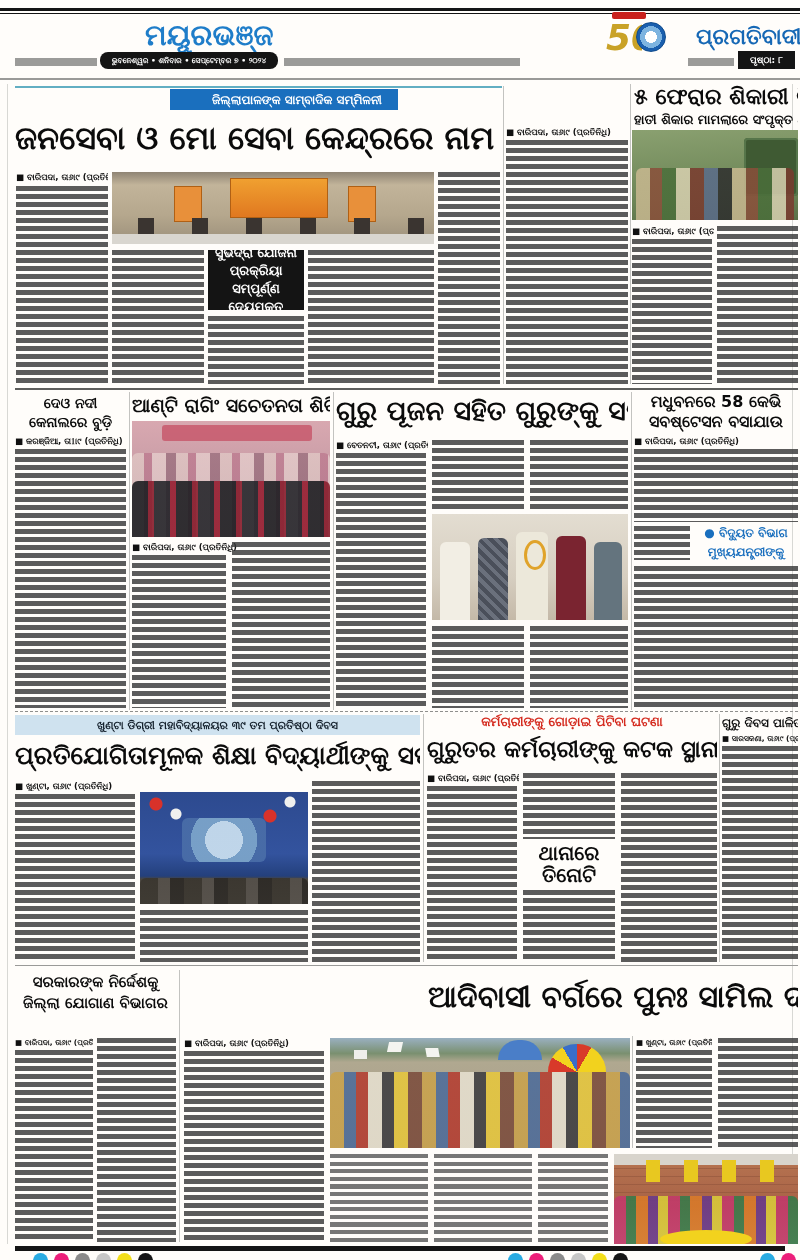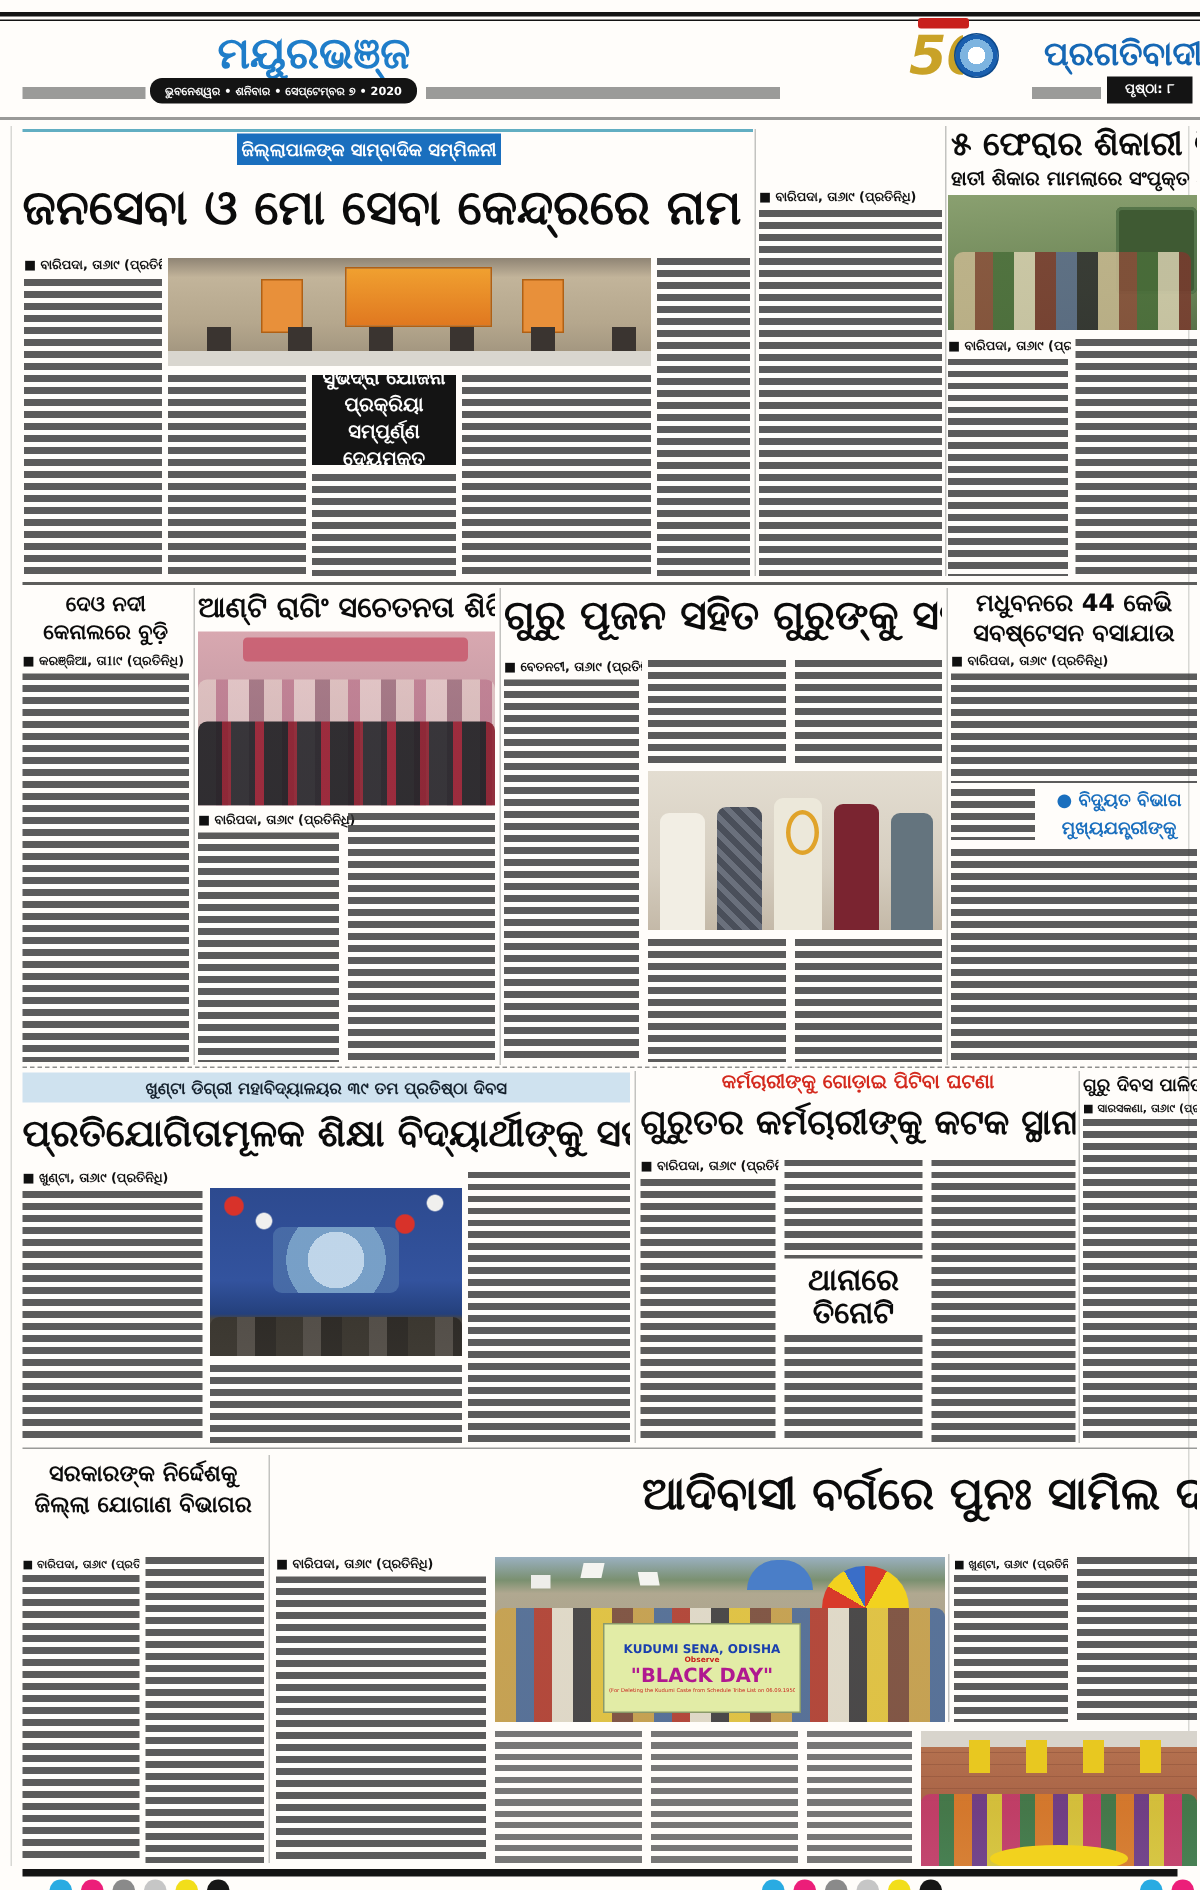--- a/index.html
+++ b/index.html
@@ -26,40 +26,40 @@
 
 <div class="page">
 
   <div class="abs" style="left:0;top:8px;width:800px;height:3px;background:#141414;"></div>
   <div class="abs" style="left:0;top:13px;width:800px;height:1px;background:#141414;"></div>
 
   <div class="abs nw" style="left:145px;top:18px;width:200px;height:36px;font-size:29px;font-weight:bold;color:#1f7dc9;overflow:hidden;">ମୟୂରଭଞ୍ଜ</div>
 
   <div class="abs" style="left:15px;top:58px;width:82px;height:8px;background:#9b9b99;"></div>
   <div class="abs" style="left:100px;top:52px;width:178px;height:17px;background:#141414;border-radius:8px;display:flex;align-items:center;justify-content:center;">
-    <span style="color:#fff;font-size:7.5px;font-weight:bold;white-space:nowrap;overflow:hidden;">ଭୁବନେଶ୍ୱର • ଶନିବାର • ସେପ୍ଟେମ୍ବର ୭ • 2020</span>
+    <span style="color:#fff;font-size:7.5px;font-weight:bold;white-space:nowrap;overflow:hidden;">ଭୁବନେଶ୍ୱର • ଶନିବାର • ସେପ୍ଟେମ୍ବର ୭ • ୨୦୨୪</span>
   </div>
   <div class="abs" style="left:284px;top:58px;width:236px;height:8px;background:#9b9b99;"></div>
   <div class="abs" style="left:688px;top:58px;width:46px;height:8px;background:#9b9b99;"></div>
   <div class="abs" style="left:738px;top:51px;width:57px;height:18px;background:#141414;display:flex;align-items:center;justify-content:center;">
     <span style="color:#fff;font-size:9px;font-weight:bold;white-space:nowrap;">ପୃଷ୍ଠା: ୮</span>
   </div>
 
   <div class="abs" style="left:612px;top:12px;width:34px;height:7px;background:#c8201c;border-radius:2px;"></div>
   <div class="abs nw" style="left:606px;top:17px;width:36px;height:40px;font-size:36px;font-weight:bold;font-style:italic;color:#c9a227;overflow:hidden;">50</div>
   <div class="abs" style="left:636px;top:22px;width:28px;height:28px;border-radius:50%;background:radial-gradient(circle,#ffffff 0 30%,#7db4e0 30% 55%,#1a5fae 55% 100%);border:1px solid #0e4a8c;"></div>
   <div class="abs nw" style="left:668px;top:24px;width:128px;height:28px;font-size:22px;font-weight:bold;color:#1668b5;overflow:hidden;margin-left:28px;">ପ୍ରଗତିବାଦୀ</div>
 
   <div class="abs hr" style="left:0;top:78px;width:800px;height:2px;"></div>
 
   <div class="abs" style="left:7px;top:84px;width:1px;height:1160px;background:#d8d8d4;"></div>
   <div class="abs" style="left:792px;top:84px;width:1px;height:1160px;background:#d8d8d4;"></div>
 
   <div class="abs" style="left:15px;top:86px;width:487px;height:2px;background:#62aec2;"></div>
-  <div class="abs kickblue" style="left:158px;top:89px;width:176px;height:21px;font-size:12px;">
+  <div class="abs kickblue" style="left:170px;top:89px;width:202px;height:21px;font-size:12px;padding-left:26px;">
     <span style="white-space:nowrap;">ଜିଲ୍ଲାପାଳଙ୍କ ସାମ୍ବାଦିକ ସମ୍ମିଳନୀ</span>
   </div>
   <div class="abs hl c nw" style="left:15px;top:112px;width:487px;height:52px;font-size:32px;line-height:52px;">ଜନସେବା ଓ ମୋ ସେବା କେନ୍ଦ୍ରରେ ନାମ ପଞ୍ଜିକରଣ</div>
 
   <div class="abs byl" style="left:16px;top:172px;width:92px;height:10px;">■ ବାରିପଦା, ତା୬ା୯ (ପ୍ରତିନିଧି)</div>
   <div class="abs fk" style="left:16px;top:186px;width:92px;height:198px;"></div>
 
   <div class="abs photo" style="left:112px;top:172px;width:322px;height:72px;background:linear-gradient(180deg,#8f8474 0%,#c2b49a 18%,#b5a78d 60%,#9b8f7a 100%);">
     <div class="abs" style="left:118px;top:6px;width:96px;height:38px;background:linear-gradient(180deg,#f0a030,#e07820);border:1px solid #b06014;"></div>
     <div class="abs" style="left:62px;top:14px;width:26px;height:34px;background:#e8903a;border:1px solid #b06014;"></div>
@@ -124,21 +124,21 @@
     <div class="person" style="left:84px;width:32px;height:88px;background:#ece8da;"></div>
     <div class="abs" style="left:92px;top:26px;width:16px;height:24px;border-radius:50%;border:3px solid #e0a32a;background:transparent;"></div>
     <div class="person" style="left:124px;width:30px;height:84px;background:#7a2430;"></div>
     <div class="person" style="left:162px;width:28px;height:78px;background:#64747e;"></div>
   </div>
   <div class="abs fk" style="left:432px;top:626px;width:92px;height:82px;"></div>
   <div class="abs fk" style="left:530px;top:626px;width:98px;height:82px;"></div>
 
   <div class="abs vr" style="left:631px;top:392px;height:318px;"></div>
 
-  <div class="abs hl c" style="left:634px;top:392px;width:164px;height:40px;font-size:16px;line-height:20px;">ମଧୁବନରେ 44 କେଭି ସବଷ୍ଟେସନ ବସାଯାଉ</div>
+  <div class="abs hl c" style="left:634px;top:392px;width:164px;height:40px;font-size:16px;line-height:20px;">ମଧୁବନରେ 58 କେଭି ସବଷ୍ଟେସନ ବସାଯାଉ</div>
   <div class="abs byl" style="left:634px;top:436px;width:164px;height:10px;">■ ବାରିପଦା, ତା୬ା୯ (ପ୍ରତିନିଧି)</div>
   <div class="abs fk" style="left:634px;top:449px;width:164px;height:73px;"></div>
   <div class="abs fk" style="left:634px;top:526px;width:56px;height:34px;"></div>
   <div class="abs hl c" style="left:694px;top:524px;width:104px;height:38px;font-size:12px;line-height:19px;color:#1a6fbe;">● ବିଦ୍ୟୁତ ବିଭାଗ ମୁଖ୍ୟଯନ୍ତ୍ରୀଙ୍କୁ ଦାବିପତ୍ର</div>
   <div class="abs fk" style="left:634px;top:566px;width:164px;height:142px;"></div>
 
   <div class="abs" style="left:15px;top:711px;width:783px;height:0;border-top:1px dashed #8f8f8d;"></div>
 
   <div class="abs" style="left:15px;top:715px;width:405px;height:20px;background:#cfe2ef;display:flex;align-items:center;justify-content:center;overflow:hidden;">
     <span style="font-size:11px;font-weight:bold;color:#14202c;white-space:nowrap;">ଖୁଣ୍ଟା ଡିଗ୍ରୀ ମହାବିଦ୍ୟାଳୟର ୩୯ ତମ ପ୍ରତିଷ୍ଠା ଦିବସ</span>
@@ -185,26 +185,20 @@
   <div class="abs byl" style="left:184px;top:1038px;width:140px;height:10px;">■ ବାରିପଦା, ତା୬ା୯ (ପ୍ରତିନିଧି)</div>
   <div class="abs fk" style="left:184px;top:1051px;width:140px;height:191px;"></div>
 
   <div class="abs photo" style="left:330px;top:1038px;width:300px;height:110px;background:linear-gradient(180deg,#9ab0c0 0%,#7a9070 14%,#b0a890 22%,#a89c88 100%);">
     <div class="abs" style="left:218px;top:6px;width:58px;height:28px;border-radius:29px 29px 0 0;background:conic-gradient(from 270deg at 50% 100%,#d83a2a 0 30deg,#f2d21e 30deg 60deg,#3a6ec8 60deg 90deg,#d83a2a 90deg 120deg,#f2d21e 120deg 180deg);"></div>
     <div class="abs" style="left:168px;top:2px;width:44px;height:20px;border-radius:22px 22px 0 0;background:#4a7ec8;"></div>
     <div class="abs" style="left:58px;top:4px;width:14px;height:10px;background:#f4f4f0;transform:skewX(-12deg);"></div>
     <div class="abs" style="left:96px;top:10px;width:13px;height:9px;background:#f4f4f0;transform:skewX(10deg);"></div>
     <div class="abs" style="left:24px;top:12px;width:13px;height:9px;background:#eeeeea;"></div>
     <div class="person" style="left:0;width:300px;height:76px;background:repeating-linear-gradient(90deg,#caa24a 0 14px,#4a6a9a 14px 26px,#b43a2e 26px 38px,#e8e2d2 38px 52px,#3a3a3e 52px 64px,#e8c83a 64px 78px,#7a4a3a 78px 92px);opacity:.85;"></div>
-    <div class="abs" style="left:72px;top:44px;width:130px;height:58px;background:#e2eca6;border:1px solid #8a9a6a;display:flex;flex-direction:column;align-items:center;justify-content:center;">
-      <span style="font-size:8px;font-weight:bold;color:#1a3fae;white-space:nowrap;">KUDUMI SENA, ODISHA</span>
-      <span style="font-size:5px;font-weight:bold;color:#c8201c;">Observe</span>
-      <span style="font-size:13px;font-weight:bold;color:#b01890;white-space:nowrap;">"BLACK DAY"</span>
-      <span style="font-size:3.5px;color:#c8201c;white-space:nowrap;overflow:hidden;max-width:124px;">(For Deleting the Kudumi Caste from Schedule Tribe List on 06.09.1950)</span>
-    </div>
   </div>
   <div class="abs fkl" style="left:330px;top:1154px;width:98px;height:88px;"></div>
   <div class="abs fkl" style="left:434px;top:1154px;width:98px;height:88px;"></div>
   <div class="abs fkl" style="left:538px;top:1154px;width:70px;height:88px;"></div>
 
   <div class="abs vr" style="left:632px;top:1036px;height:112px;"></div>
 
   <div class="abs byl" style="left:636px;top:1038px;width:76px;height:9px;font-size:7.5px;">■ ଖୁଣ୍ଟା, ତା୬ା୯ (ପ୍ରତିନିଧି)</div>
   <div class="abs fk" style="left:636px;top:1050px;width:76px;height:98px;"></div>
   <div class="abs fk" style="left:718px;top:1038px;width:80px;height:110px;"></div>

